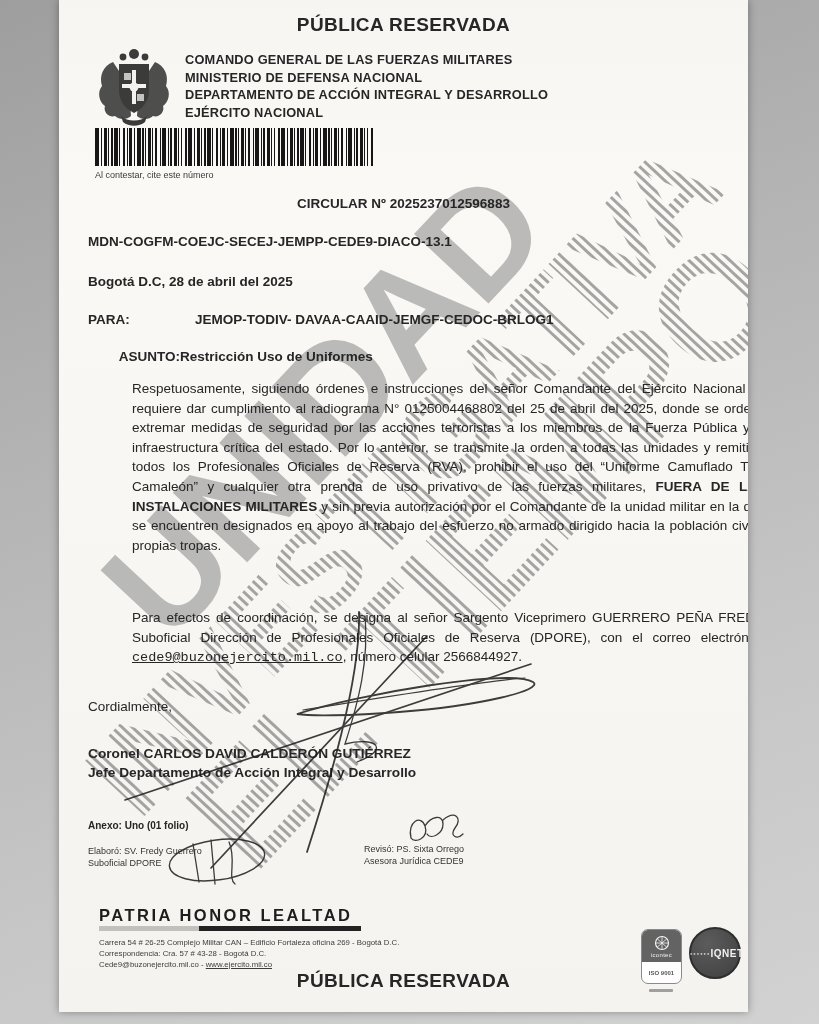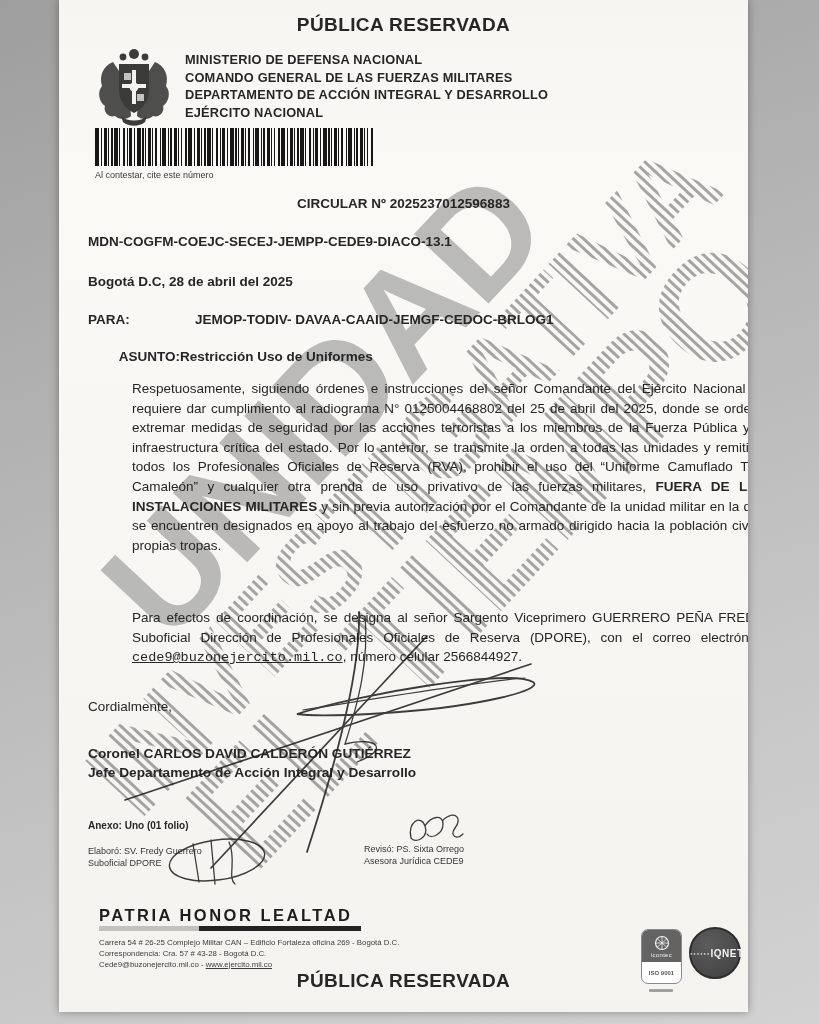--- a/index.html
+++ b/index.html
@@ -123,22 +123,22 @@
         <g fill="#f3f2ef">
           <rect x="39" y="24" width="4" height="34"></rect>
           <rect x="29" y="38" width="24" height="4"></rect>
           <circle cx="41" cy="41" r="4.5"></circle>
           <rect x="31" y="27" width="7" height="7" opacity=".75"></rect>
           <rect x="44" y="48" width="7" height="7" opacity=".75"></rect>
         </g>
       </svg>
 
       <div class="org-block">
+        <div>COMANDO GENERAL DE LAS FUERZAS MILITARES</div>
         <div>MINISTERIO DE DEFENSA NACIONAL</div>
-        <div>COMANDO GENERAL DE LAS FUERZAS MILITARES</div>
         <div>DEPARTAMENTO DE ACCIÓN INTEGRAL Y DESARROLLO</div>
         <div>EJÉRCITO NACIONAL</div>
       </div>
 
       <svg class="barcode" viewBox="0 0 278 38" preserveAspectRatio="none">
         <line x1="0" y1="19" x2="278" y2="19" stroke="#161616" stroke-width="38" stroke-dasharray="4 2 1 2 3 1 1 2 2 1 4 1 1 3 2 2 1 1 3 2 1 2 4 1 2 1 1 2 3 1 1 2 2 3 1 1 4 2 1 1 2 2 3 1 1 2 1 3 2 1"></line>
       </svg>
       <div class="barcode-caption">Al contestar, cite este número</div>
 
       <div class="circular-title">CIRCULAR Nº 2025237012596883</div>

